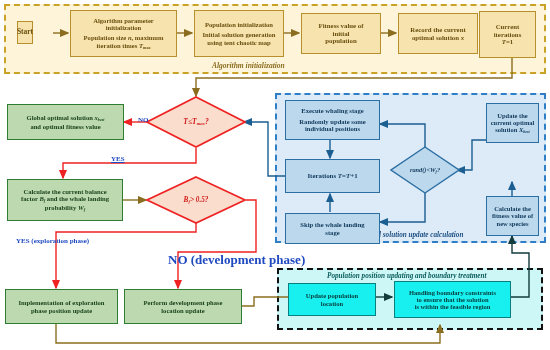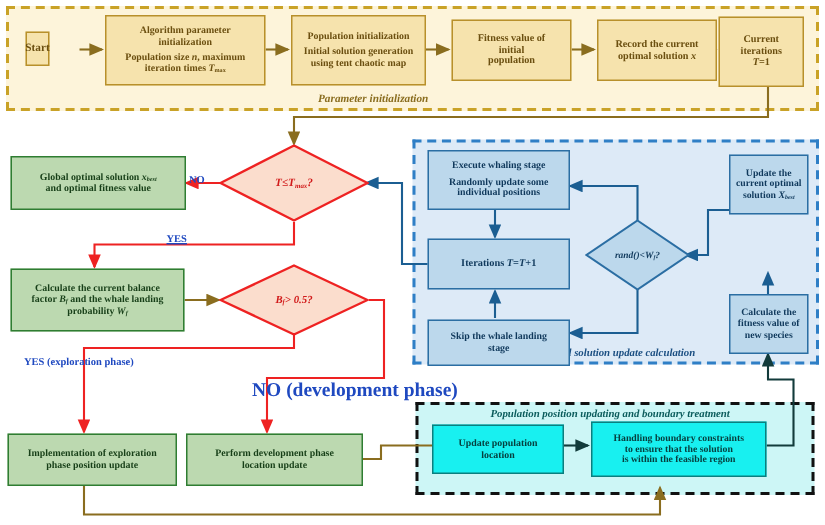--- a/index.html
+++ b/index.html
@@ -46,21 +46,21 @@
             pointer-events:none;}
   sub{font-size:.62em;vertical-align:-.22em;}
   i{font-style:italic;}
 </style>
 </head>
 <body>
 
 <div id="root">
 
   <div class="zone zone-param" style="left:4px;top:4px;width:542px;height:70px;"></div>
-  <div class="zlabel zlabel-param" style="left:212px;top:62px;font-size:7.5px;">Parameter initialization</div>
+  <div class="zlabel zlabel-param" style="left:212px;top:62px;font-size:7.5px;">Algorithm initialization</div>
 
   <div class="zone zone-opt" style="left:275px;top:93px;width:271px;height:150px;"></div>
   <div class="zlabel zlabel-opt" style="left:357px;top:232px;font-size:7.2px;">Optimal solution update calculation</div>
 
   <div class="zone zone-pop" style="left:277px;top:268px;width:266px;height:62px;"></div>
   <div class="zlabel zlabel-pop" style="left:327px;top:273px;font-size:7.2px;">Population position updating and boundary treatment</div>
 
   <svg class="wires" viewBox="0 0 550 350">
     <defs>
       <marker id="aY" markerWidth="7" markerHeight="7" refX="6" refY="3" orient="auto">
@@ -191,21 +191,21 @@
   <div class="node n-green" style="left:5px;top:289px;width:113px;height:35px;font-size:6.6px;">
     <span class="ln">Implementation of exploration</span>
     <span class="ln">phase position update</span>
   </div>
 
   <div class="node n-green" style="left:124px;top:289px;width:118px;height:35px;font-size:6.6px;">
     <span class="ln">Perform development phase</span>
     <span class="ln">location update</span>
   </div>
 
-  <div class="edgelabel lbl-blue" style="left:126px;top:117px;font-size:7px;">NO</div>
+  <div class="edgelabel lbl-blue" style="left:138px;top:117px;font-size:7px;">NO</div>
   <div class="edgelabel lbl-blue" style="left:111px;top:156px;font-size:7px;text-decoration:underline;">YES</div>
   <div class="edgelabel lbl-blue" style="left:16px;top:238px;font-size:7px;">YES (exploration phase)</div>
   <div class="edgelabel lbl-blue" style="left:168px;top:253px;font-size:13px;">NO (development phase)</div>
 
   <div class="node n-blue" style="left:285px;top:100px;width:95px;height:40px;font-size:6.6px;">
     <span class="ln">Execute whaling stage</span>
     <span class="gap"></span>
     <span class="ln">Randomly update some</span>
     <span class="ln">individual positions</span>
   </div>

